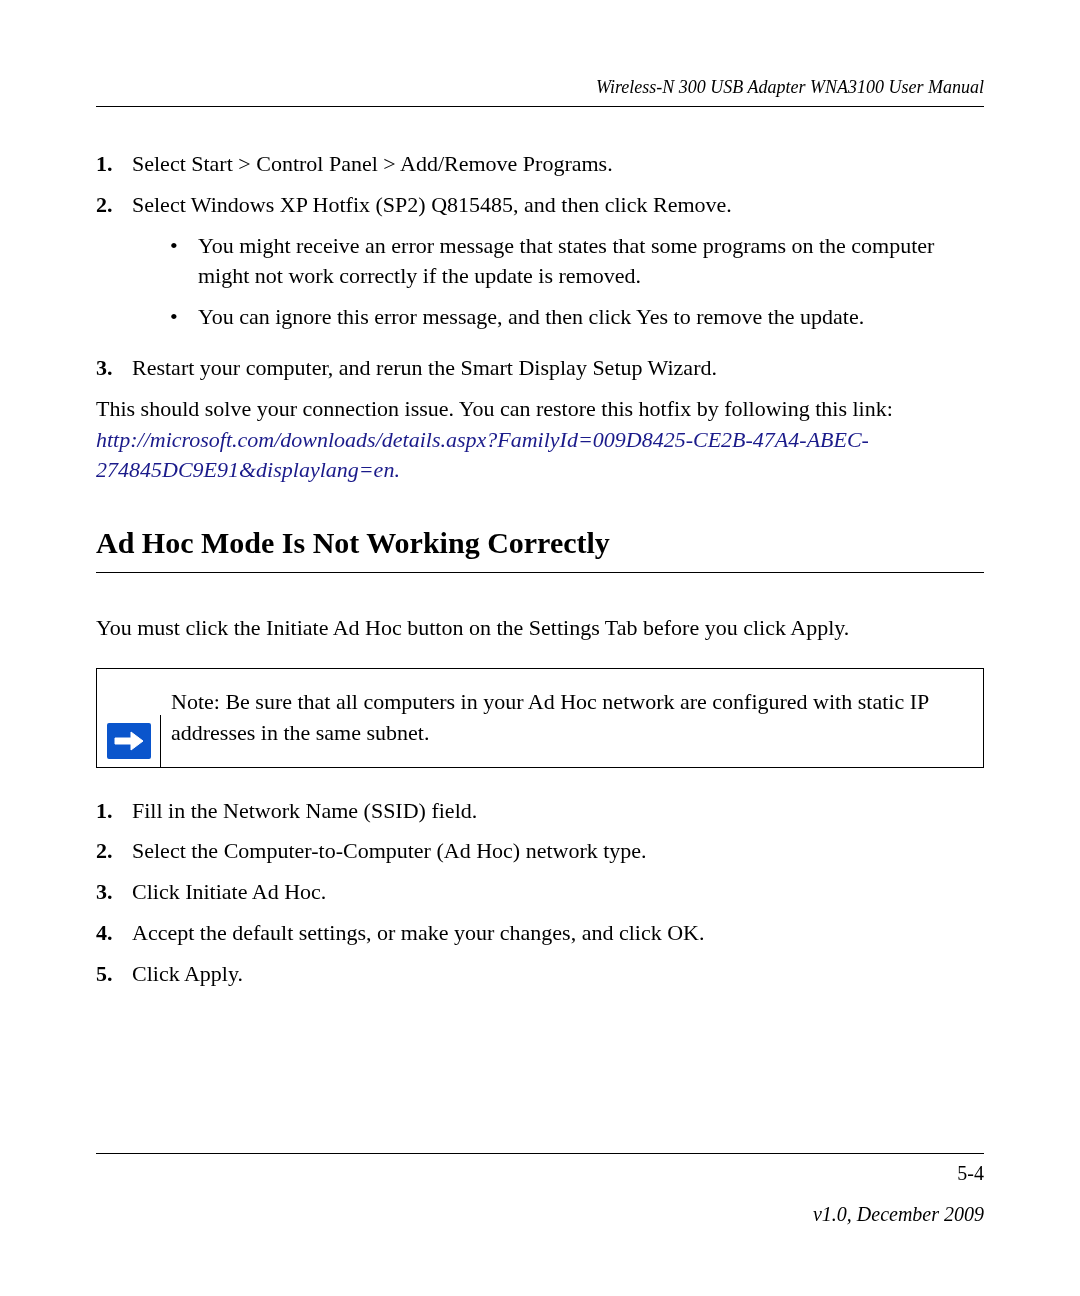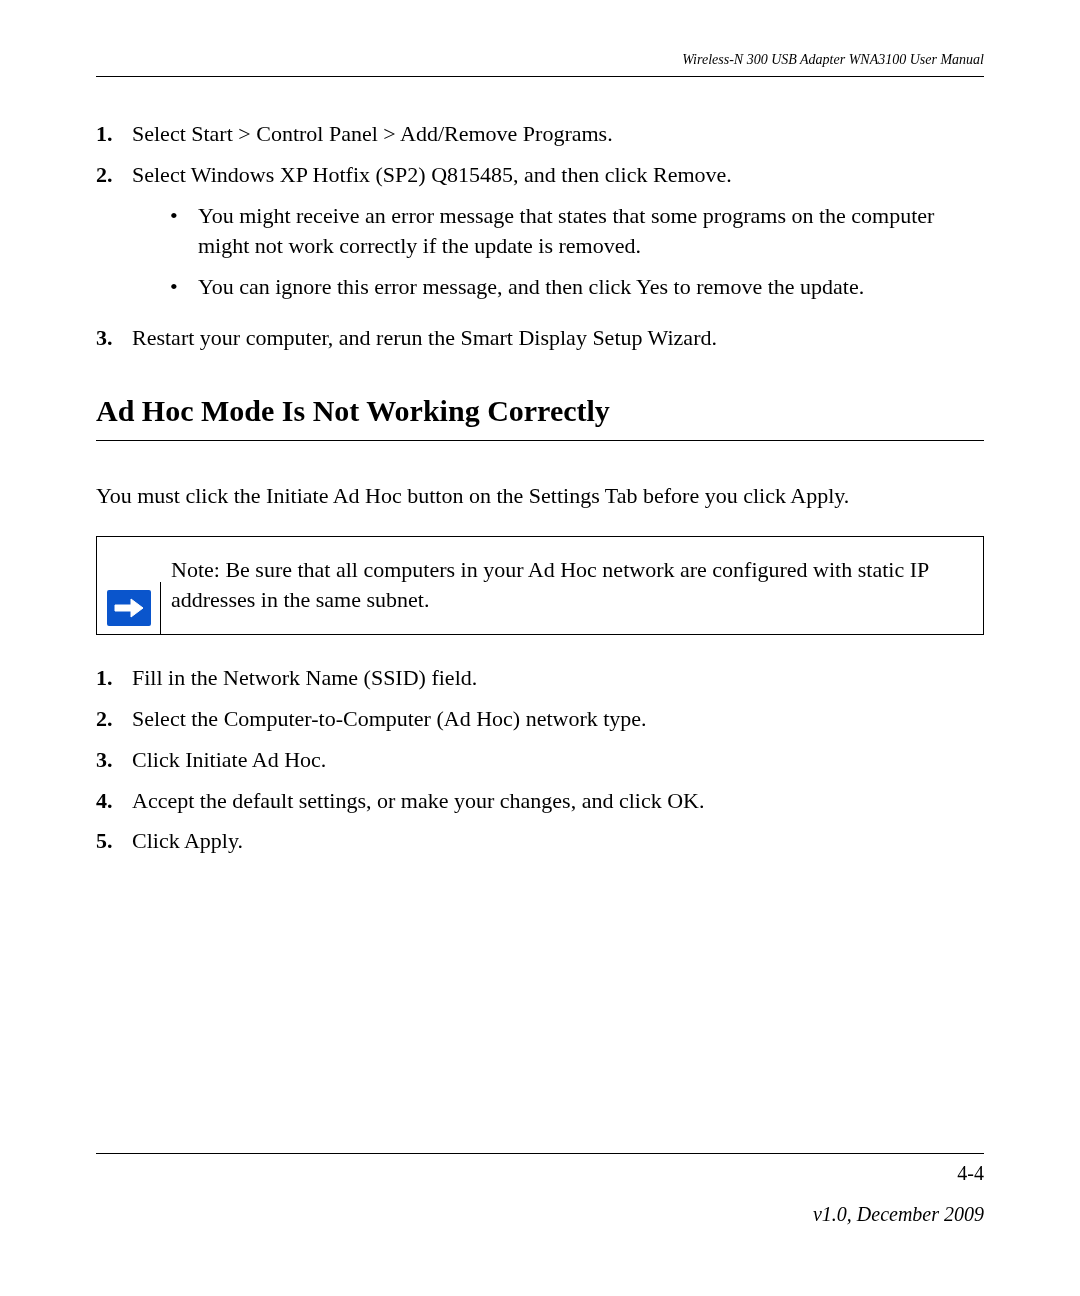--- a/index.html
+++ b/index.html
@@ -11,24 +11,25 @@
       font-size: 22px;
       color: #000;
       position: relative;
     }
     .page {
       padding: 52px 96px 40px 96px;
     }
     .header-title {
       font-style: italic;
       text-align: right;
-      font-size: 14px;
+      font-size: 18px;
       padding-bottom: 8px;
       border-bottom: 1.5px solid #000;
       margin-bottom: 42px;
+      margin-top: 25px;
     }
     .body { line-height: 1.4; }
     ol.main-list { list-style: none; padding-left: 0; }
     ol.main-list > li { margin-bottom: 10px; display: flex; }
     ol.main-list > li .num { font-weight: bold; width: 36px; flex-shrink: 0; }
     ol.main-list > li .txt { flex: 1; }
     ul.sub-list { list-style: none; padding-left: 38px; margin-top: 10px; }
     ul.sub-list > li { margin-bottom: 10px; display: flex; }
     ul.sub-list > li .bullet { width: 28px; flex-shrink: 0; }
     ul.sub-list > li .txt { flex: 1; }
@@ -113,20 +114,23 @@
             </li>
           </ul>
         </span>
       </li>
       <li>
         <span class="num">3.</span>
         <span class="txt">Restart your computer, and rerun the Smart Display Setup Wizard.</span>
       </li>
     </ol>
 
+    <p class="para">
+      <span>This should solve your connection issue. You can restore this hotfix by following this link: </span><span class="link">http://microsoft.com/downloads/details.aspx?FamilyId=009D8425-CE2B-47A4-ABEC-274845DC9E91&amp;displaylang=en</span><span class="period-link">.</span>
+    </p>
 
     <h2 class="section-heading">Ad Hoc Mode Is Not Working Correctly</h2>
 
     <p class="para">
       <span>You must click the </span><b>Initiate Ad Hoc</b><span> button on the Settings Tab before you click </span><b>Apply</b><span>.</span>
     </p>
 
     <div class="note-box">
       <div class="note-icon-cell">
         <div class="arrow-icon">
@@ -171,15 +175,15 @@
         <span class="txt">
           <span>Click </span><b>Apply</b><span>.</span>
         </span>
       </li>
     </ol>
   </div>
 </div>
 
 <div class="footer-area">
   <div class="footer-rule"></div>
-  <div class="page-num">4-4</div>
+  <div class="page-num">5-4</div>
   <div class="footer-version">v1.0, December 2009</div>
 </div>
 
 </body></html>

